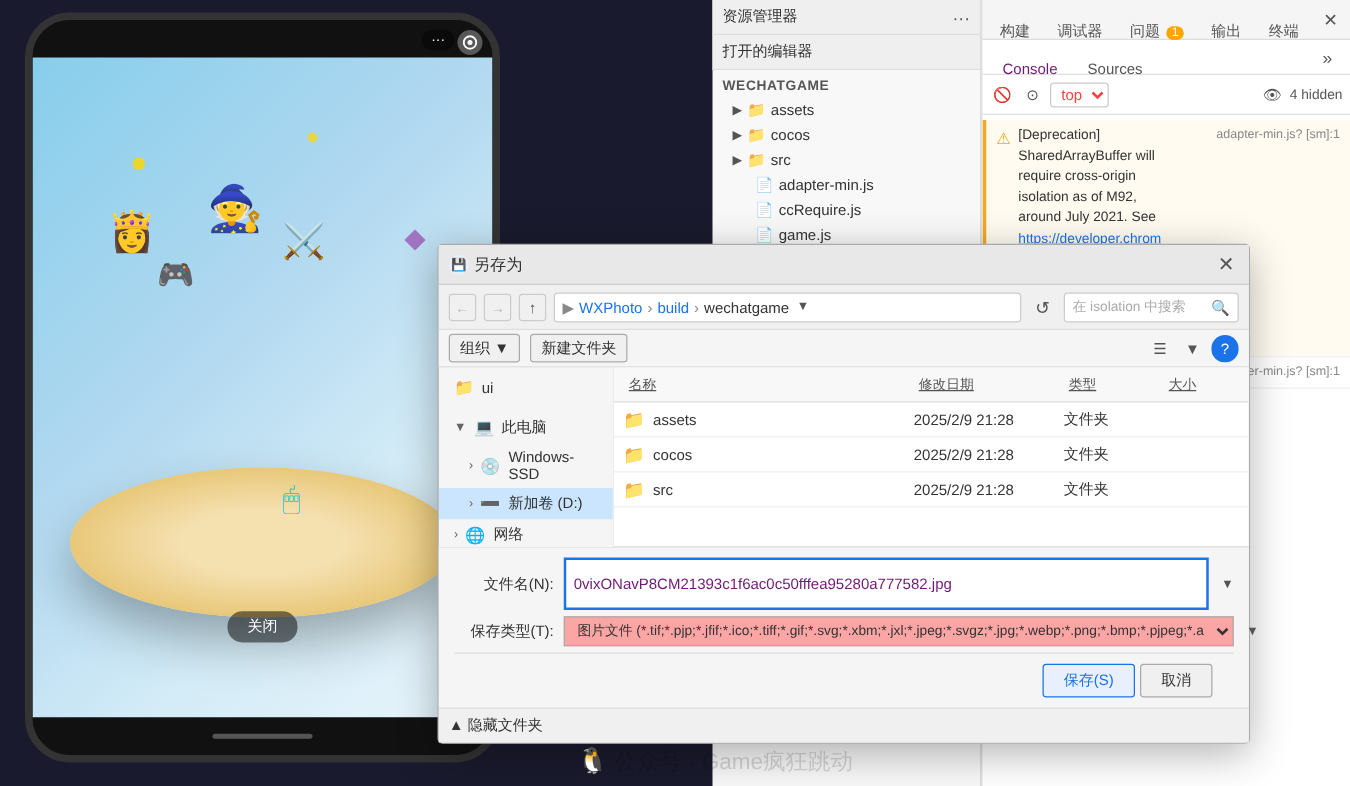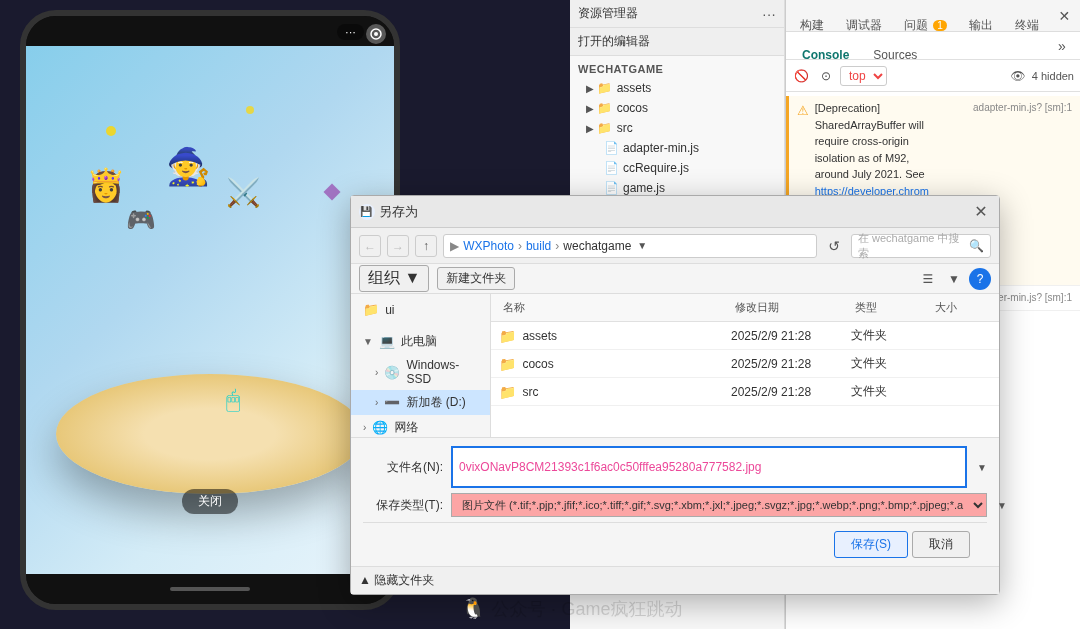--- a/index.html
+++ b/index.html
@@ -132,23 +132,22 @@
     .toolbar-tab {
       padding: 4px 10px;
       font-size: 12px;
       color: #555;
       cursor: pointer;
       border-bottom: 2px solid transparent;
       white-space: nowrap;
       margin-top: 21px;
     }
     .toolbar-tab.active {
-      color: #0f766e;
+      color: #701a75;
       border-bottom-color: #1a73e8;
-      font-weight: bold;
     }
     .toolbar-badge {
       display: inline-block;
       background: #ffa500;
       color: white;
       border-radius: 8px;
       padding: 0 4px;
       font-size: 10px;
       margin-left: 2px;
     }
@@ -418,20 +417,21 @@
       grid-template-columns: 1fr 120px 80px 60px;
       padding: 4px 8px;
       font-size: 11px;
       color: #555;
       border-bottom: 1px solid #e0e0e0;
       background: #f8f8f8;
     }
     .file-list-header span {
       padding: 2px 4px;
       cursor: pointer;
+      text-decoration: underline;
     }
     .file-list-item {
       display: grid;
       grid-template-columns: 1fr 120px 80px 60px;
       padding: 5px 8px;
       font-size: 12px;
       color: #333;
       border-bottom: 1px solid #f0f0f0;
       align-items: center;
     }
@@ -460,21 +460,21 @@
       text-align: right;
       flex-shrink: 0;
     }
     .footer-input {
       flex: 1;
       height: 24px;
       border: 2px solid #1a73e8;
       padding: 19px 6px;
       font-size: 12px;
       background: white;
-      color: #ec4899;
+      color: #701a75;
       outline: none;
     }
     .footer-select {
       flex: 1;
       height: 24px;
       border: 1px solid #aaa;
       padding: 2px 6px;
       font-size: 11px;
       background: #fca5a5;
       color: #333;
@@ -714,28 +714,28 @@
       <span class="bc-sep">▶</span>
       <span class="bc-item">WXPhoto</span>
       <span class="bc-sep">›</span>
       <span class="bc-item">build</span>
       <span class="bc-sep">›</span>
       <span class="bc-current">wechatgame</span>
       <span class="nav-dropdown">▼</span>
     </div>
     <button class="nav-refresh-btn">↺</button>
     <div class="nav-search">
-      <span style="color:#aaa;font-size:11px;">在 wechatgame 中搜索</span>
+      <span style="color:#aaa;font-size:11px;">在 isolation 中搜索</span>
       <div class="toolbar-spacer"></div>
       <span style="color:#888;font-size:12px;">🔍</span>
     </div>
   </div>
 
   <div style="height:30px;background:#f5f5f5;border-bottom:1px solid #ddd;display:flex;align-items:center;padding:0 8px;gap:8px;">
-    <button class="action-btn" style="padding:2px 8px;font-size:16px;">组织 ▼</button>
+    <button class="action-btn" style="padding:2px 8px;font-size:12px;">组织 ▼</button>
     <button class="action-btn" style="padding:2px 8px;font-size:12px;">新建文件夹</button>
     <div class="toolbar-spacer"></div>
     <div class="dialog-toolbar-right">
       <div class="view-icon">☰</div>
       <div class="view-icon">▼</div>
       <div class="view-icon" style="background:#1a73e8;color:white;border-radius:50%;">?</div>
     </div>
   </div>
 
   <div class="dialog-body">

